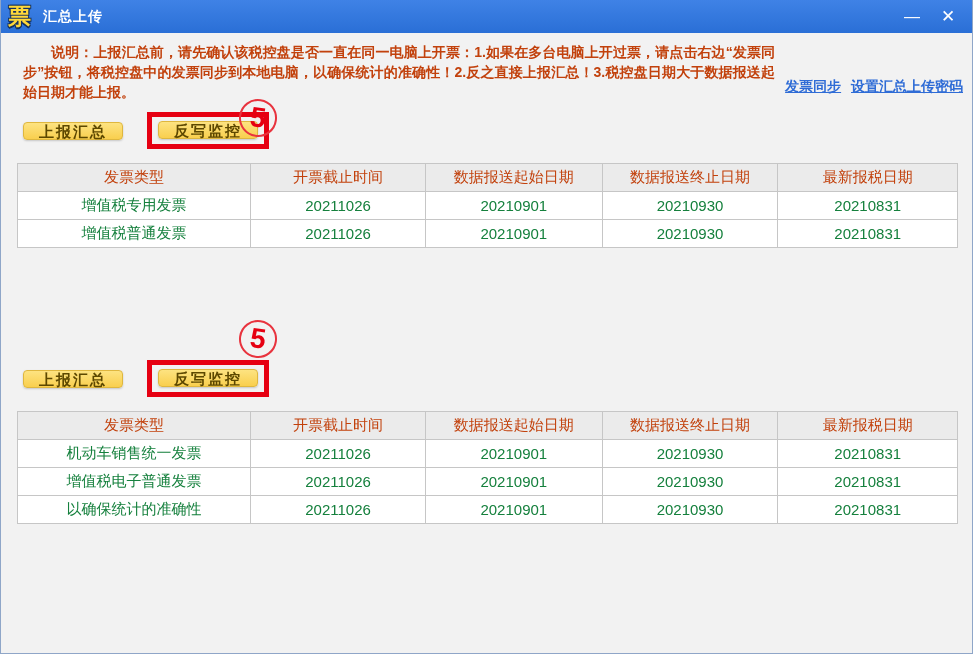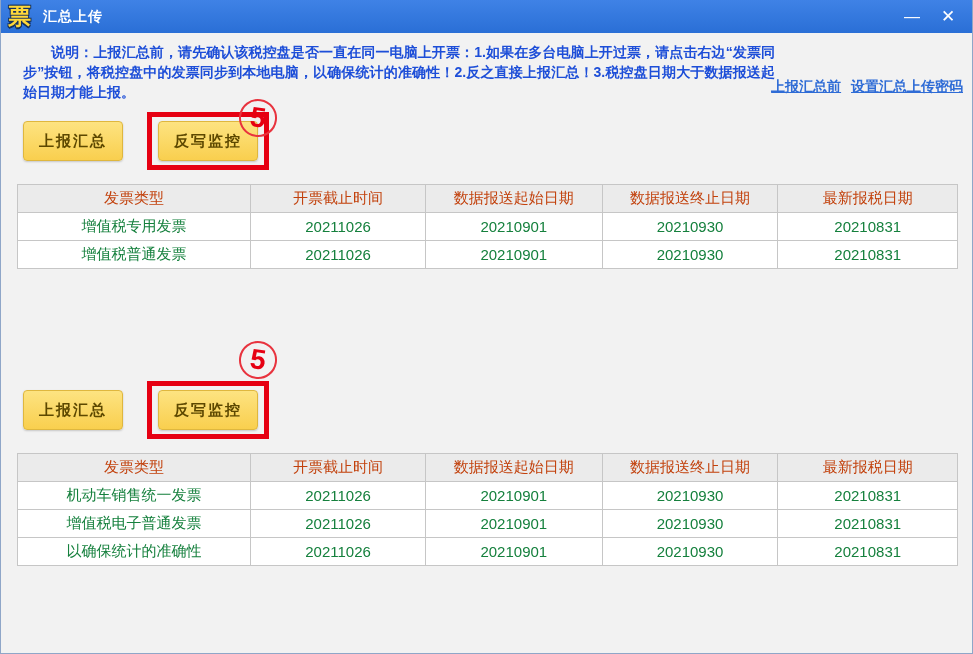--- a/index.html
+++ b/index.html
@@ -33,21 +33,21 @@
   .titlebar .spacer { flex: 1; }
   .win-btn {
     width: 36px; height: 33px;
     display: flex; align-items: center; justify-content: center;
     color: #fff; font-size: 16px; cursor: default;
   }
   .win-btn.close { margin-right: 6px; font-size: 17px; }
   
   .notice-wrap { position: relative; padding: 9px 22px 0 22px; }
   .notice {
-    font-size: 14px; font-weight: bold; color: #1d4ed8;
+    font-size: 14px; font-weight: bold; color: #c2410c;
     line-height: 20px;
     width: 752px;
     text-align: justify;
   }
   .notice .indent { display: inline-block; width: 28px; }
   .links {
     position: absolute; top: 45px; right: 9px;
     font-size: 14px; white-space: nowrap;
   }
   .links a {
@@ -57,21 +57,21 @@
   
   .section { position: relative; }
   .btn-row {
     display: flex; align-items: center;
     padding-left: 22px;
     position: relative;
   }
   .sec1 .btn-row { margin-top: 10px; }
   .sec2 { margin-top: 112px; }
   .ybtn {
-    width: 100px; height: 40px;
+    width: 100px; height: 18px;
     background: linear-gradient(#fde381, #f9cf4e);
     border: 1px solid #dfb73e;
     border-radius: 4px;
     font-family: inherit;
     font-size: 15px; font-weight: bold; color: #5d4800;
     letter-spacing: 2px;
     cursor: pointer;
     box-shadow: 0 1px 2px rgba(0,0,0,0.18);
   }
   .red-box {
@@ -126,21 +126,21 @@
     <span class="app-icon">票</span>
     <span class="win-title">汇总上传</span>
     <span class="spacer"></span>
     <span class="win-btn">—</span>
     <span class="win-btn close">✕</span>
   </div>
 
   <div class="notice-wrap">
     <div class="notice"><span class="indent"></span><span>说明：</span><span>上报汇总前，请先确认该税控盘是否一直在同一电脑上开票：1.如果在多台电脑上开过票，请点击右边“发票同步”按钮，将税控盘中的发票同步到本地电脑，以确保统计的准确性！2.反之直接上报汇总！3.税控盘日期大于数据报送起始日期才能上报。</span></div>
     <div class="links">
-      <a>上报汇总前</a>
+      <a>发票同步</a>
       <a>设置汇总上传密码</a>
     </div>
   </div>
 
   <div class="section sec1">
     <div class="btn-row">
       <button class="ybtn">上报汇总</button>
       <span class="red-box">
         <button class="ybtn">反写监控</button>
       </span>

